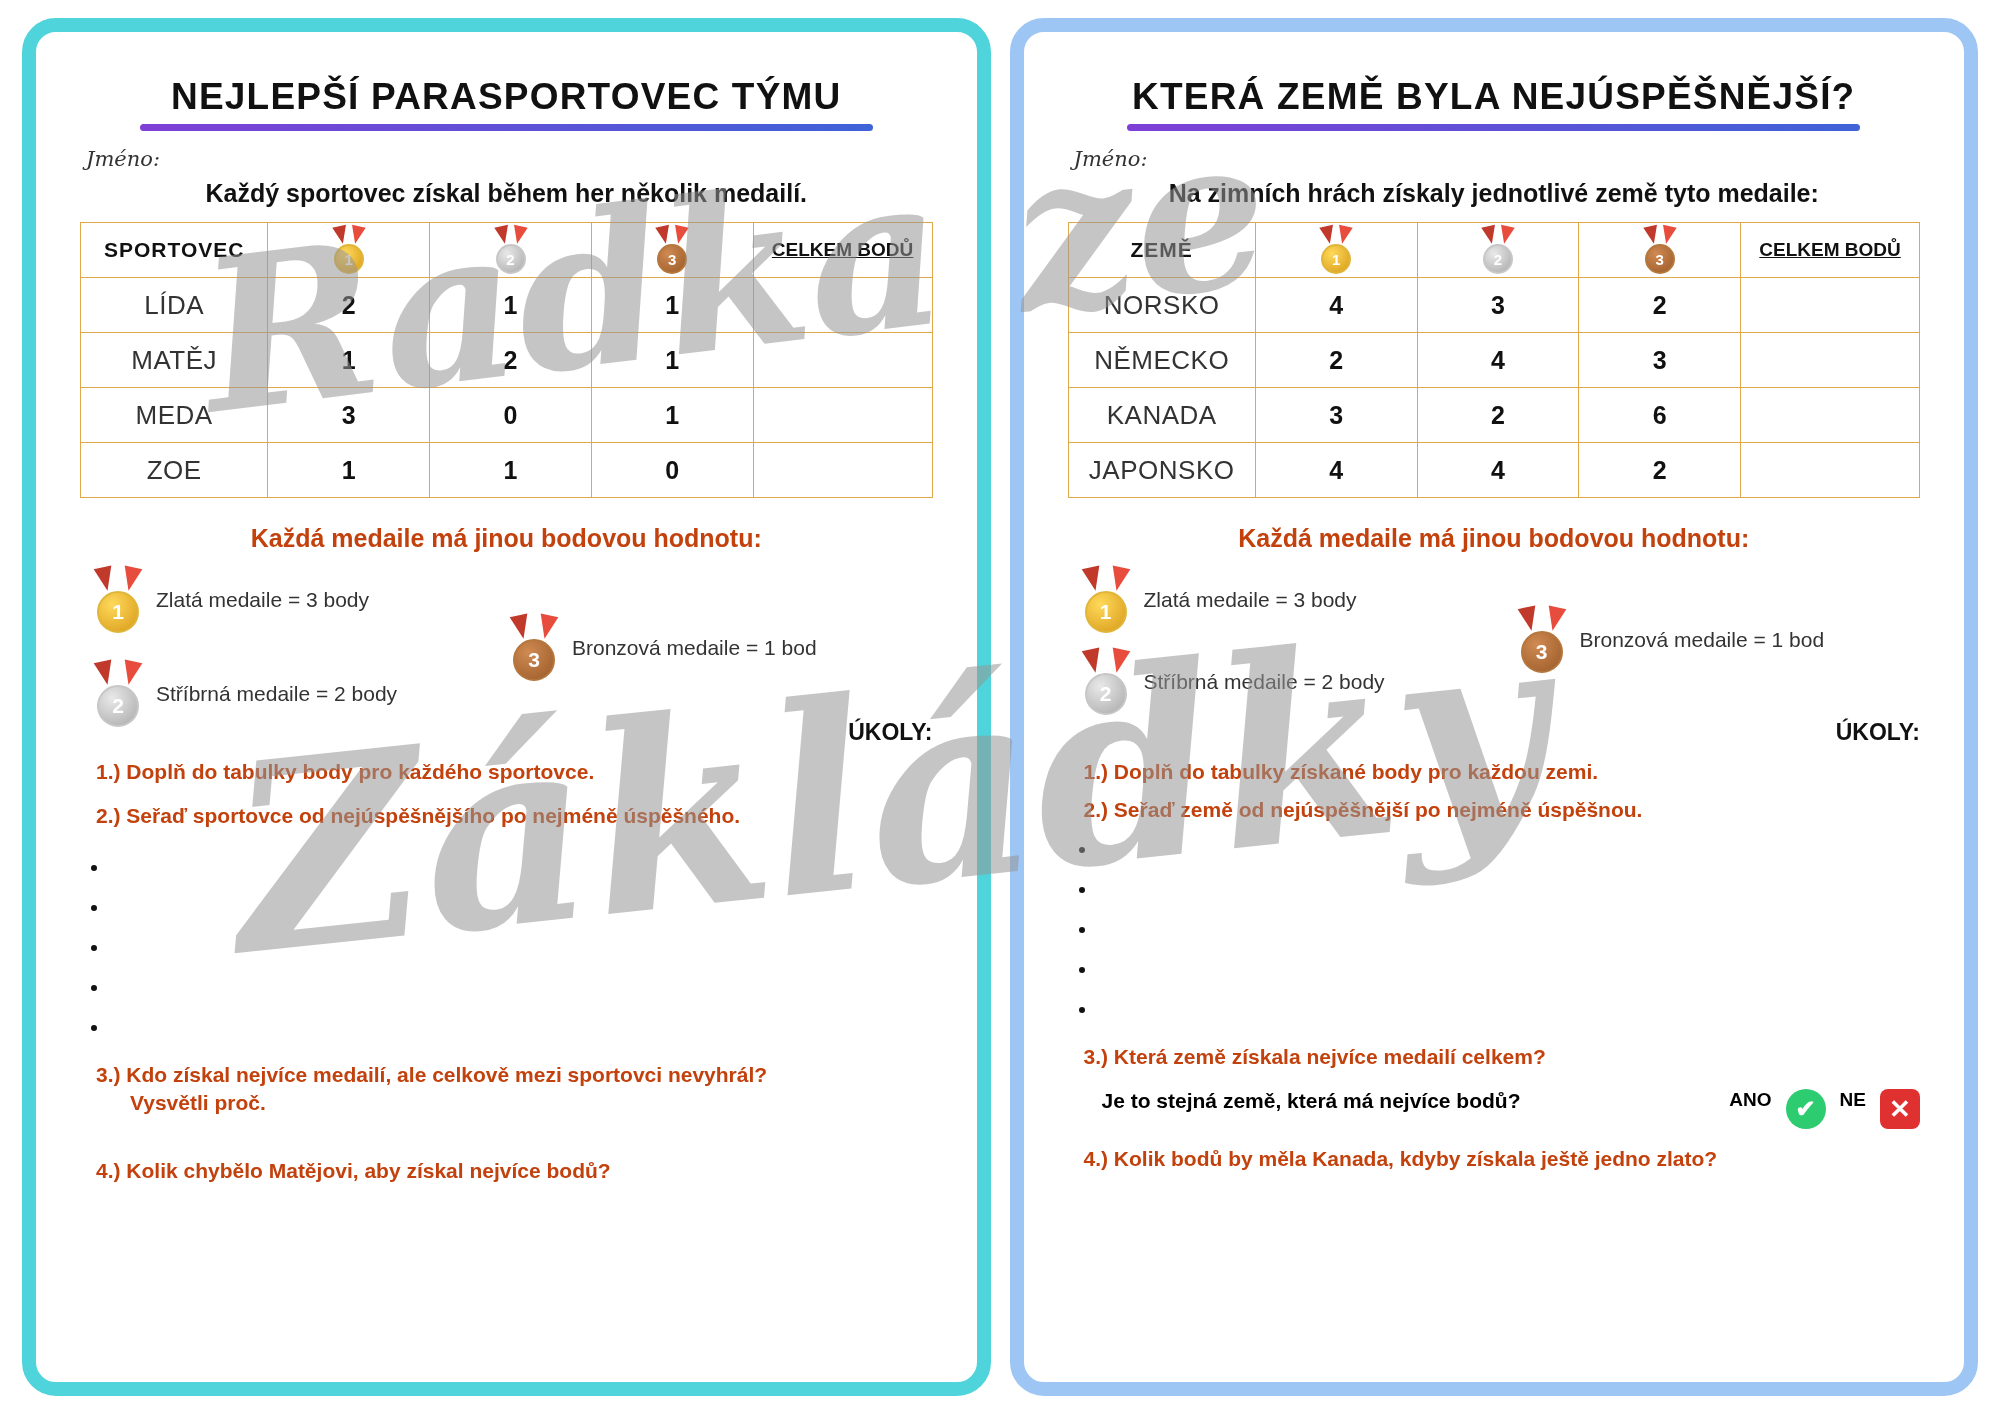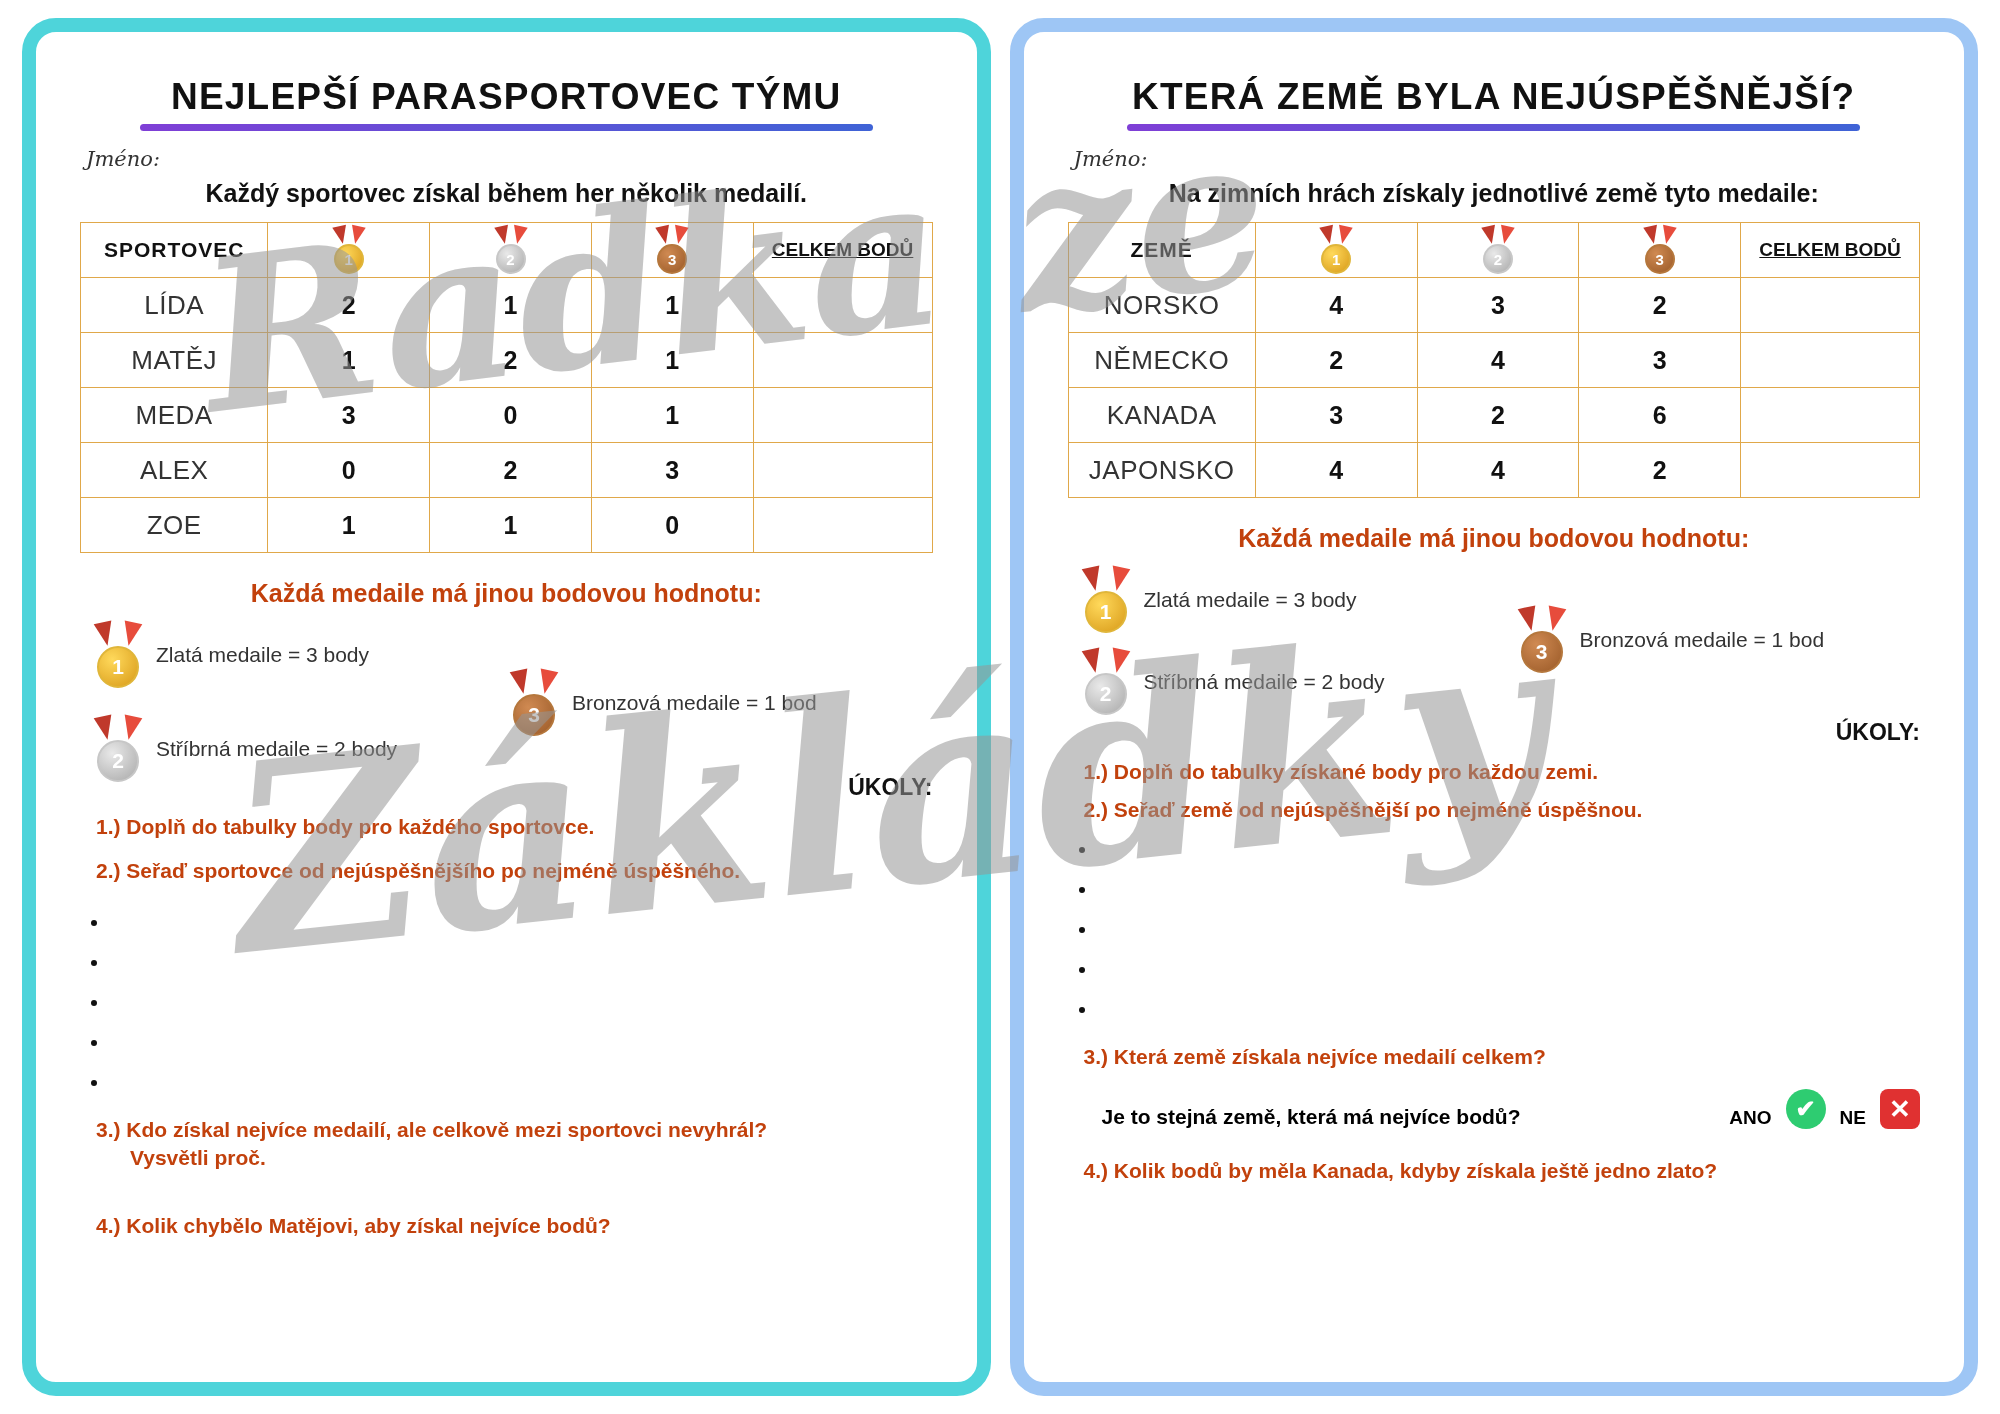--- a/index.html
+++ b/index.html
@@ -149,22 +149,22 @@
   }
   .task {
     font-weight: bold; font-size: 21px; color: #c2410c;
     margin: 0 0 16px 16px; line-height: 1.35;
   }
   .task .indent { display: block; padding-left: 34px; }
   ul.bullets { margin: 4px 0 14px 30px; padding: 0; }
   ul.bullets li { font-size: 20px; line-height: 2.0; color: #111; list-style: disc; }
 
   .yesno-row {
-    display: flex; align-items: flex-end; gap: 14px;
-    font-weight: bold; font-size: 21px; margin: 18px 0 28px 34px;
+    display: flex; align-items: flex-start; gap: 14px;
+    font-weight: bold; font-size: 21px; margin: 18px 0 16px 34px;
   }
   .yesno-row .spacer { flex: 1 1 auto; }
   .badge-yes {
     width: 40px; height: 40px; border-radius: 50%;
     background: #2ecc71; color: #fff; display:flex; align-items:center; justify-content:center;
     font-size: 24px; font-weight: bold;
   }
   .badge-no {
     width: 40px; height: 40px; border-radius: 8px;
     background: #e03131; color: #fff; display:flex; align-items:center; justify-content:center;
@@ -245,27 +245,20 @@
             <td class="blank"></td>
           </tr>
           <tr>
             <td class="row-name">MEDA</td>
             <td class="num">3</td>
             <td class="num">0</td>
             <td class="num">1</td>
             <td class="blank"></td>
           </tr>
           <tr>
-            <td class="row-name">ALEX</td>
-            <td class="num">0</td>
-            <td class="num">2</td>
-            <td class="num">3</td>
-            <td class="blank"></td>
-          </tr>
-          <tr>
             <td class="row-name">ZOE</td>
             <td class="num">1</td>
             <td class="num">1</td>
             <td class="num">0</td>
             <td class="blank"></td>
           </tr>
         </tbody>
       </table>
 
       <div class="legend-title">Každá medaile má jinou bodovou hodnotu:</div>

